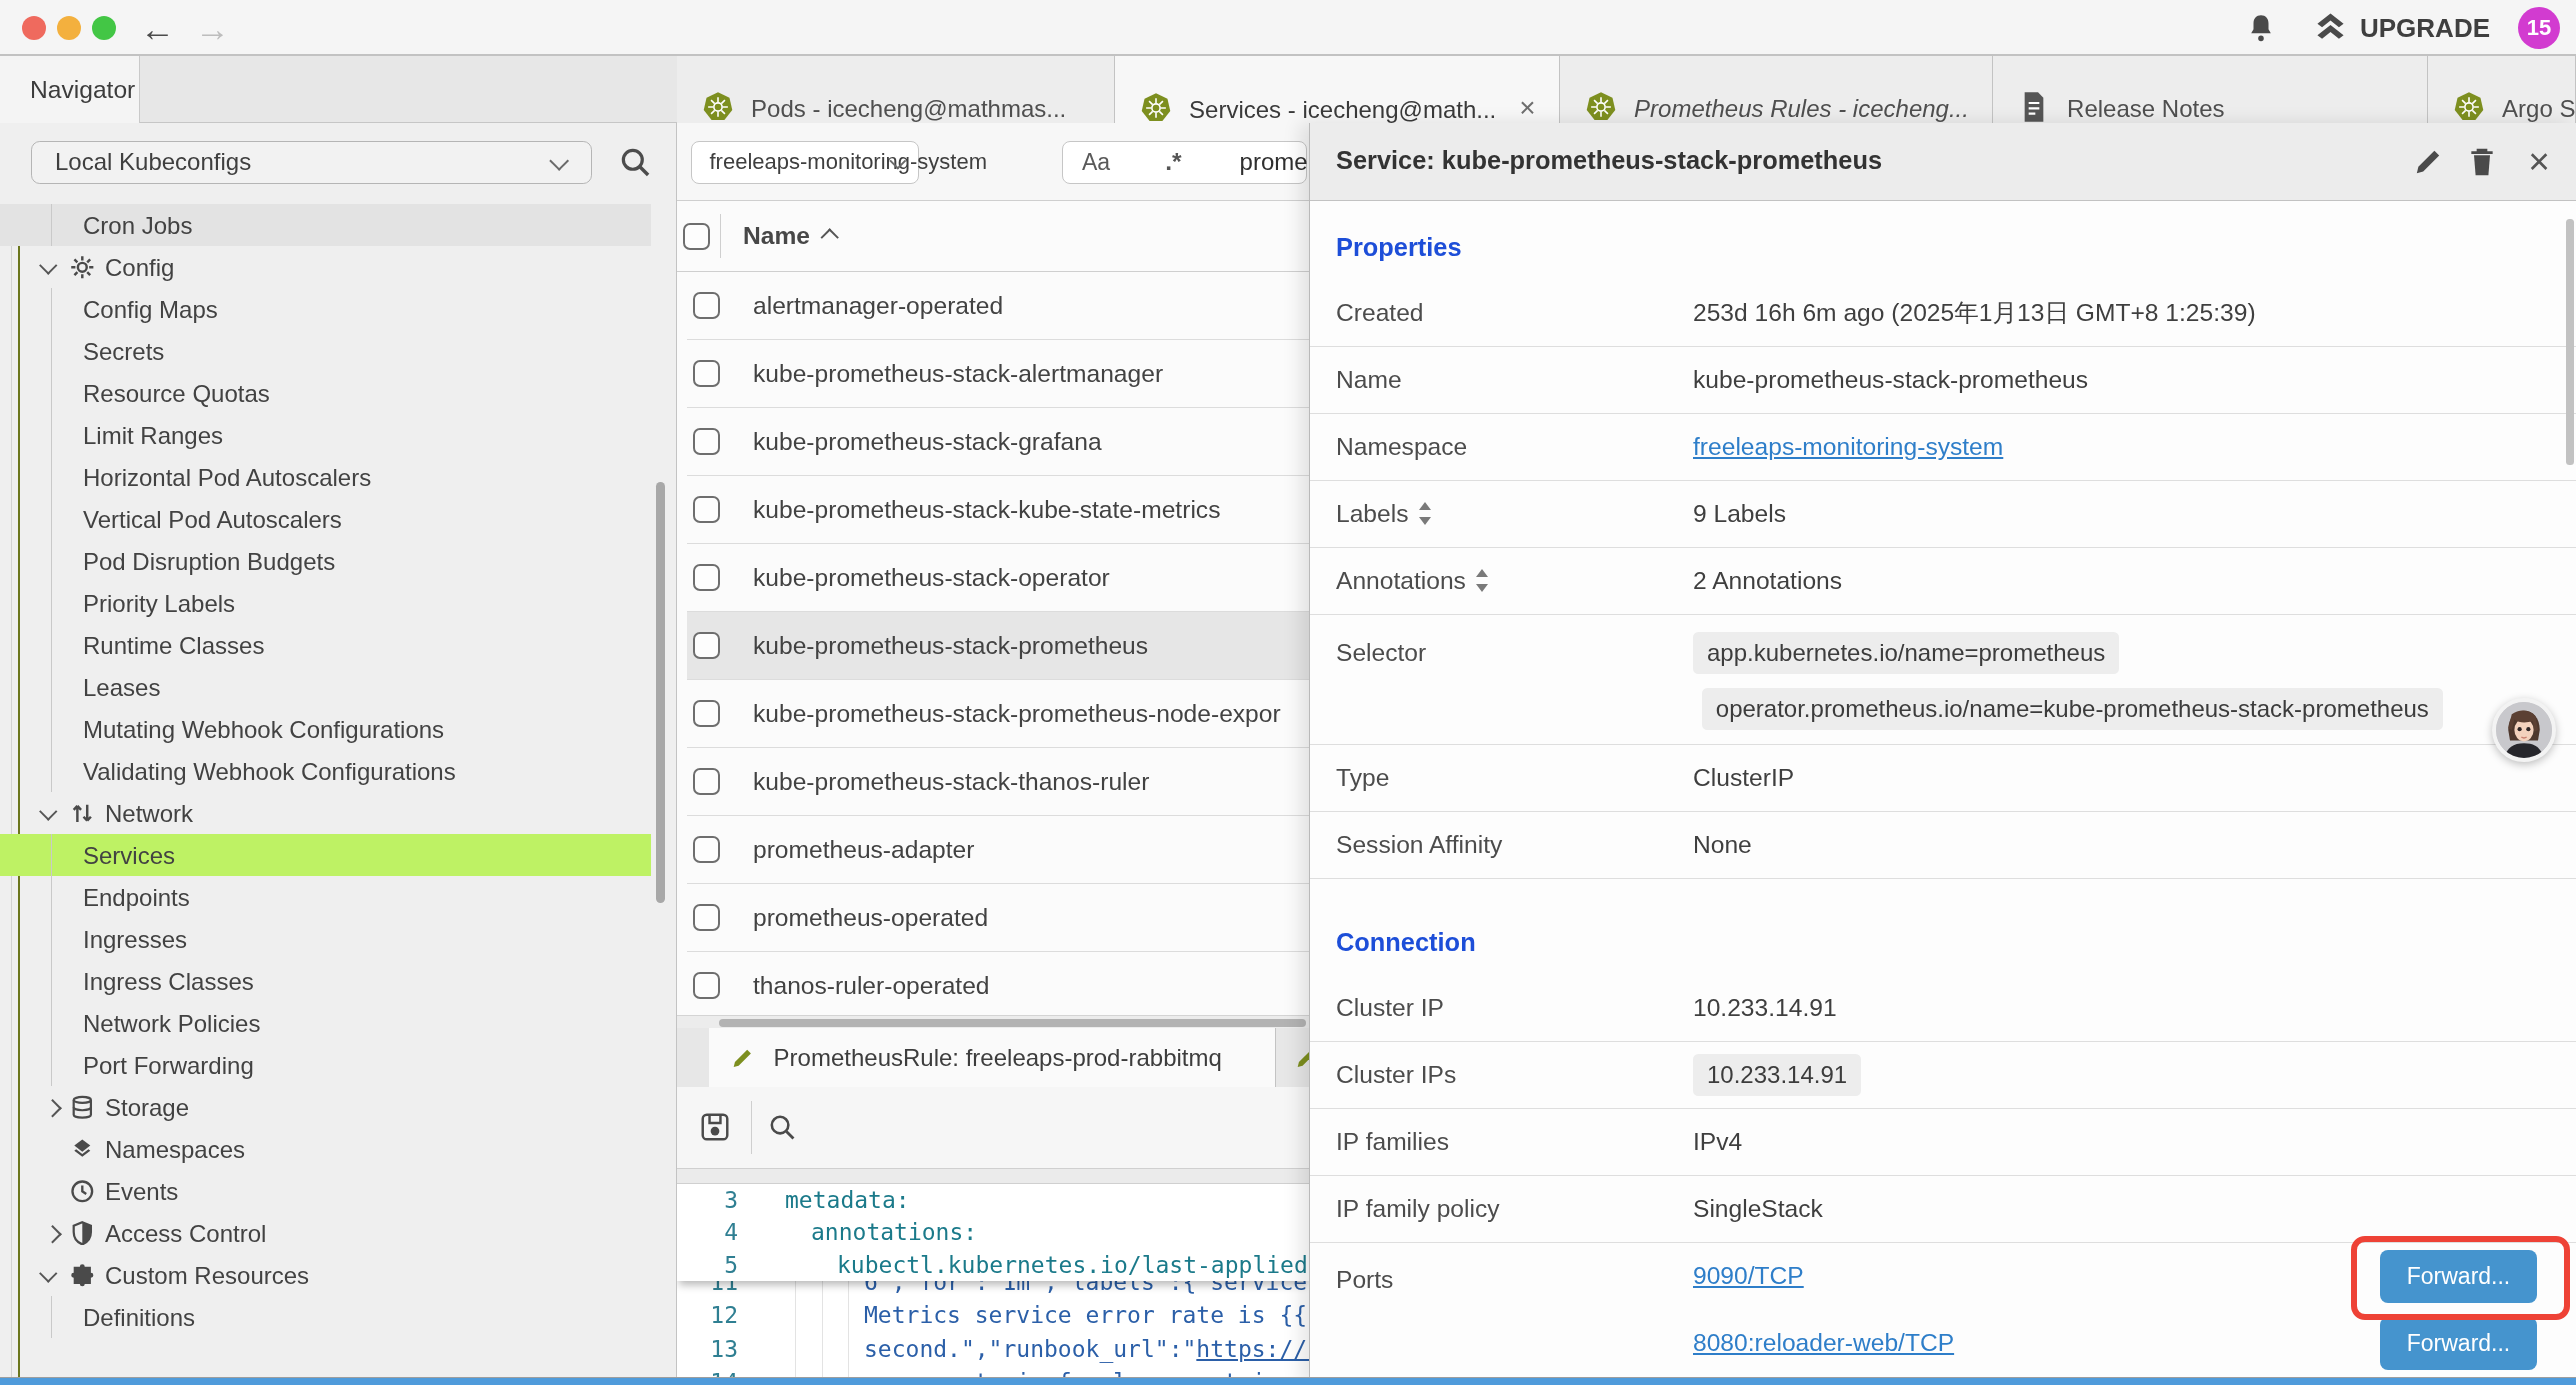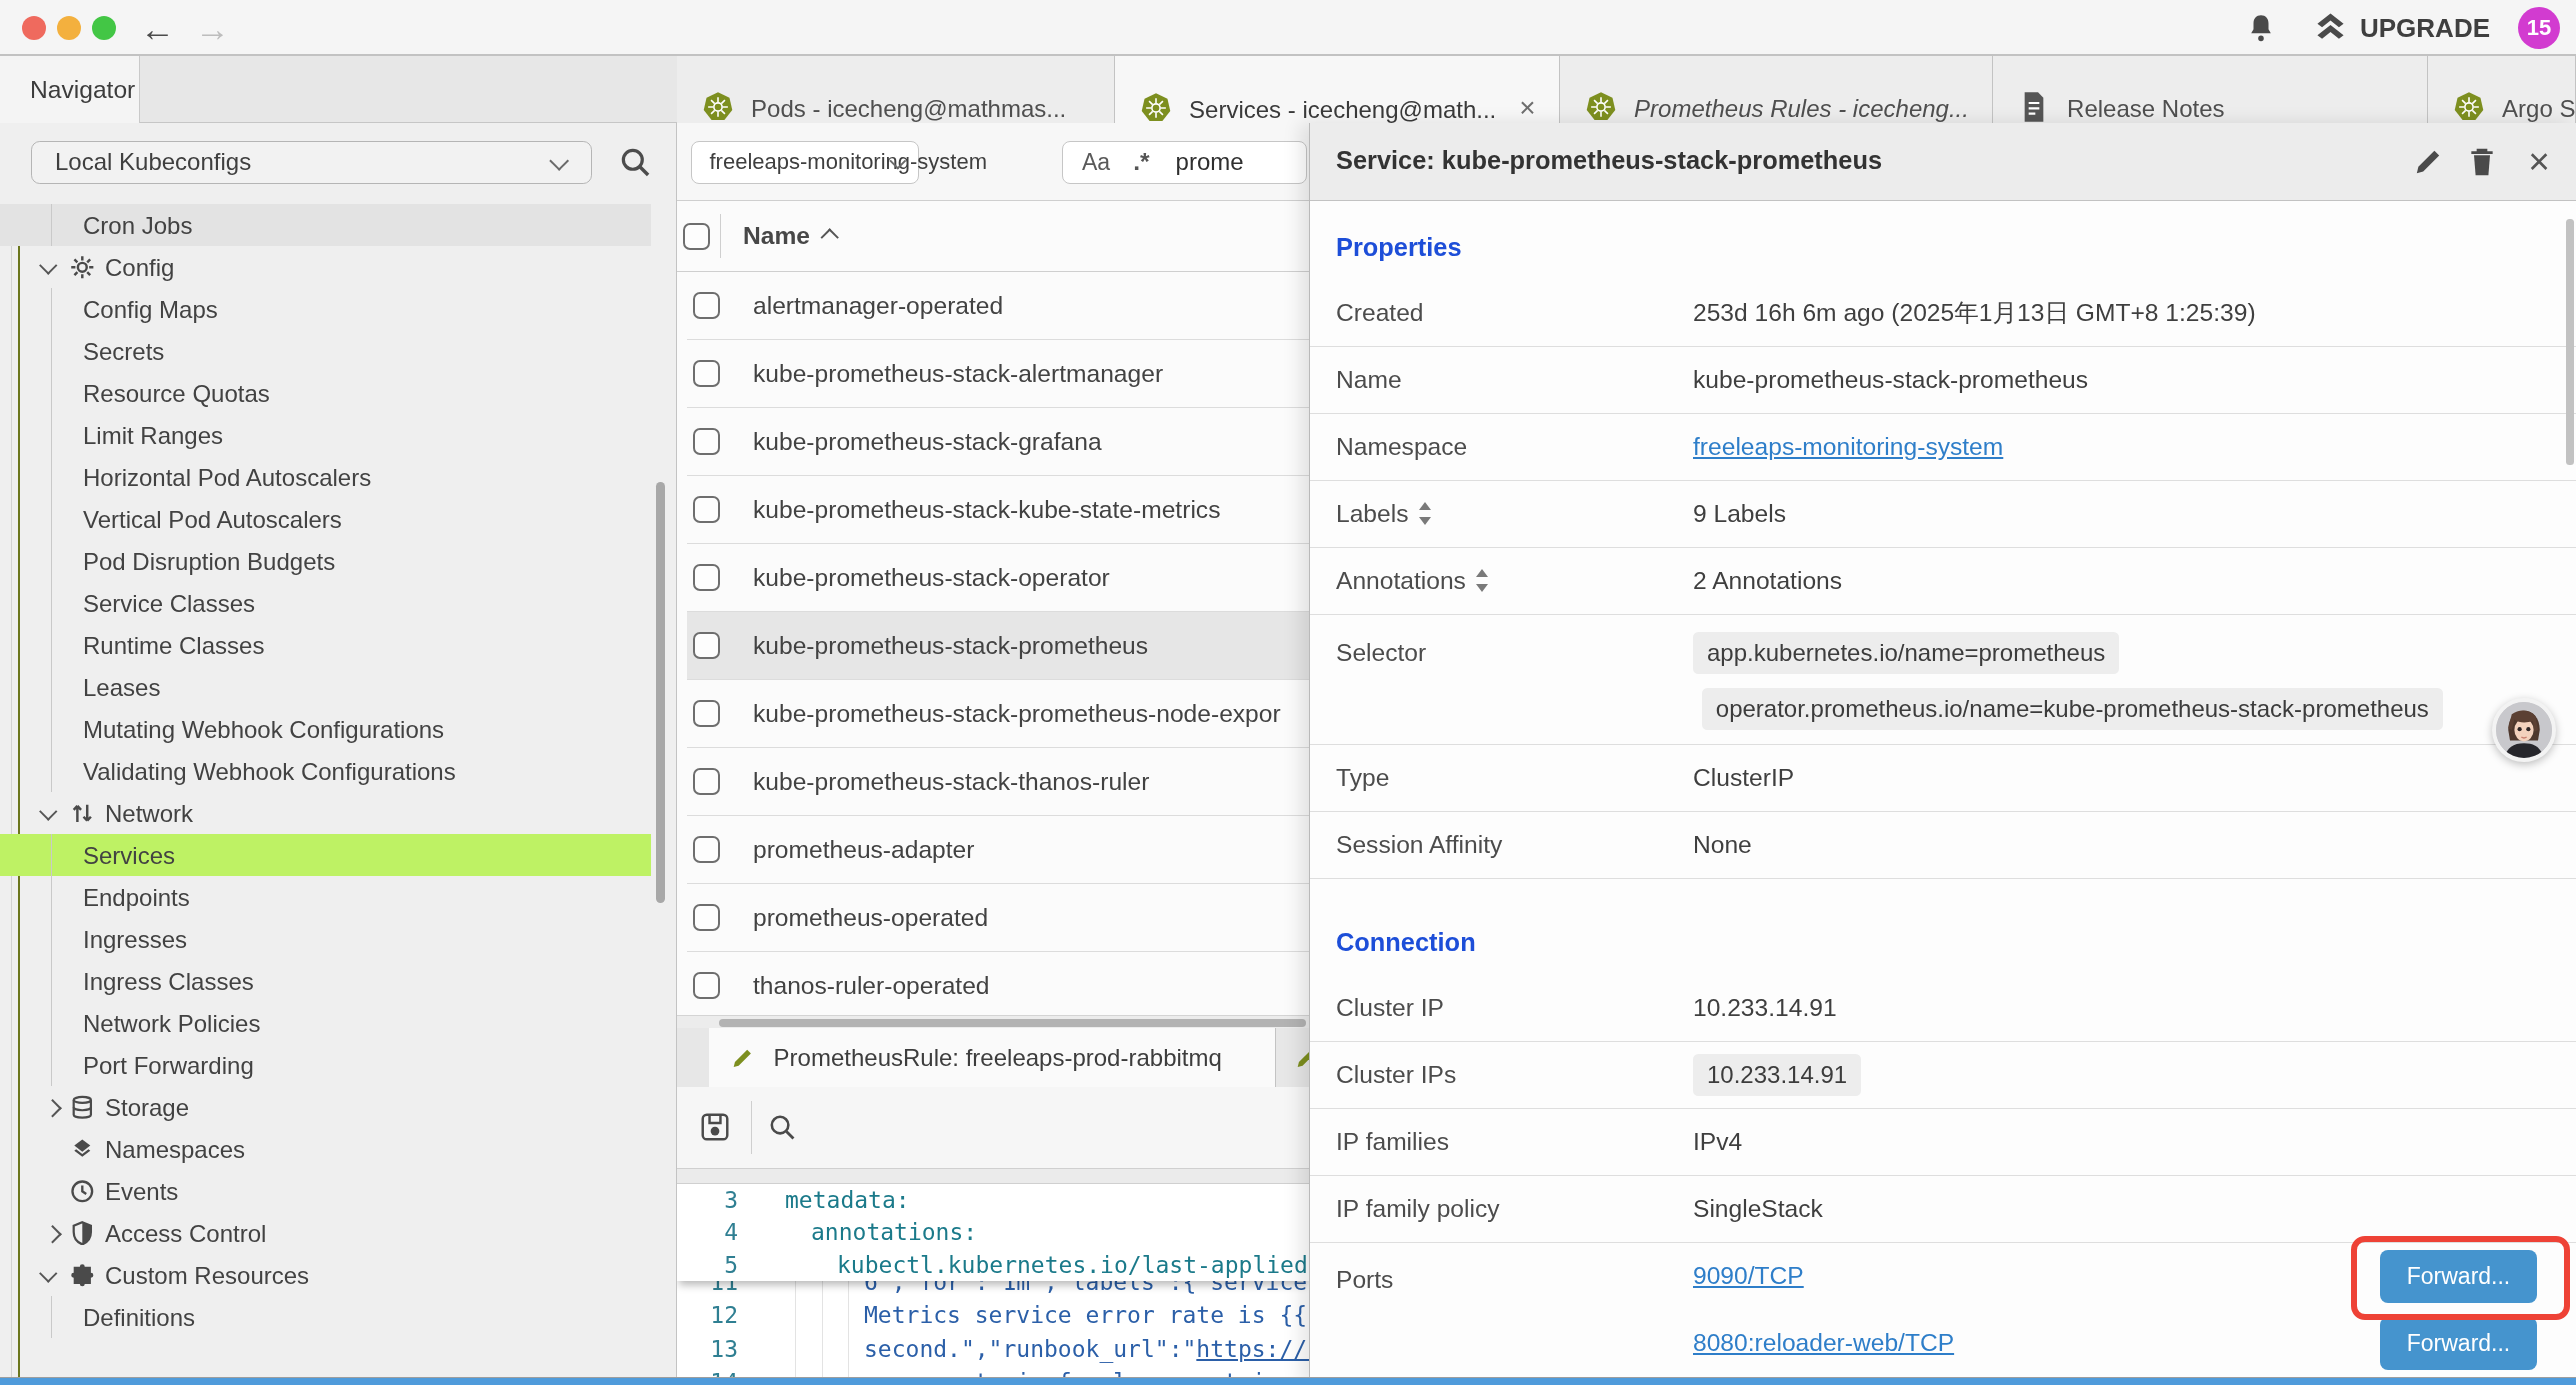--- a/index.html
+++ b/index.html
@@ -69,21 +69,21 @@
             overflow:hidden;}
   .controls{position:absolute;left:0;top:0;width:632px;height:78px;background:#f7f7f7;
             border-bottom:0.9px solid #cfcfcf;box-sizing:border-box;}
   .nsselect{position:absolute;left:14px;top:17.5px;width:228px;height:43px;background:#fff;
             border:1.8px solid #c6c6c6;border-radius:8px;box-sizing:border-box;
             display:flex;align-items:center;}
   .nsselect span{margin-left:17.5px;font-size:22px;color:#3f3f3f;white-space:nowrap;}
   .nsselect .chev{position:absolute;right:14px;top:13px;width:9.6px;height:9.6px;}
   .searchbox{position:absolute;left:385px;top:17.5px;width:245px;height:43px;background:#fff;
              border:1.8px solid #c6c6c6;border-radius:8px;box-sizing:border-box;
-             display:flex;align-items:center;}
+             display:flex;align-items:center;gap:32px;}
   .tok-case{margin-left:19px;font-size:23px;color:#5a5a5a;}
   .tok-regex{margin-left:23px;font-size:24.6px;font-weight:700;color:#555;}
   .tok-query{margin-left:26px;font-size:24px;color:#2f2f2f;}
   .thead{position:absolute;left:0;top:78px;width:632px;height:71px;background:#fbfbfb;
          border-bottom:0.9px solid #cfcfcf;box-sizing:border-box;}
   .cbox{width:27px;height:27px;border:2.6px solid #6e6e6e;border-radius:7px;background:#fdfdfd;
         box-sizing:border-box;}
   .thead .cbox{position:absolute;left:6.1px;top:22px;}
   .thead .vsep{position:absolute;left:43px;top:13px;height:44px;border-left:0.9px solid #cfcfcf;}
   .thead .hname{position:absolute;left:66px;top:21px;font-size:24.6px;font-weight:600;color:#474747;}
@@ -310,21 +310,21 @@
         <div class="trow child  guide">
           <span class="lbl">Horizontal Pod Autoscalers</span>
         </div>
         <div class="trow child  guide">
           <span class="lbl">Vertical Pod Autoscalers</span>
         </div>
         <div class="trow child  guide">
           <span class="lbl">Pod Disruption Budgets</span>
         </div>
         <div class="trow child  guide">
-          <span class="lbl">Service Classes</span>
+          <span class="lbl">Priority Labels</span>
         </div>
         <div class="trow child  guide">
           <span class="lbl">Runtime Classes</span>
         </div>
         <div class="trow child  guide">
           <span class="lbl">Leases</span>
         </div>
         <div class="trow child  guide">
           <span class="lbl">Mutating Webhook Configurations</span>
         </div>

